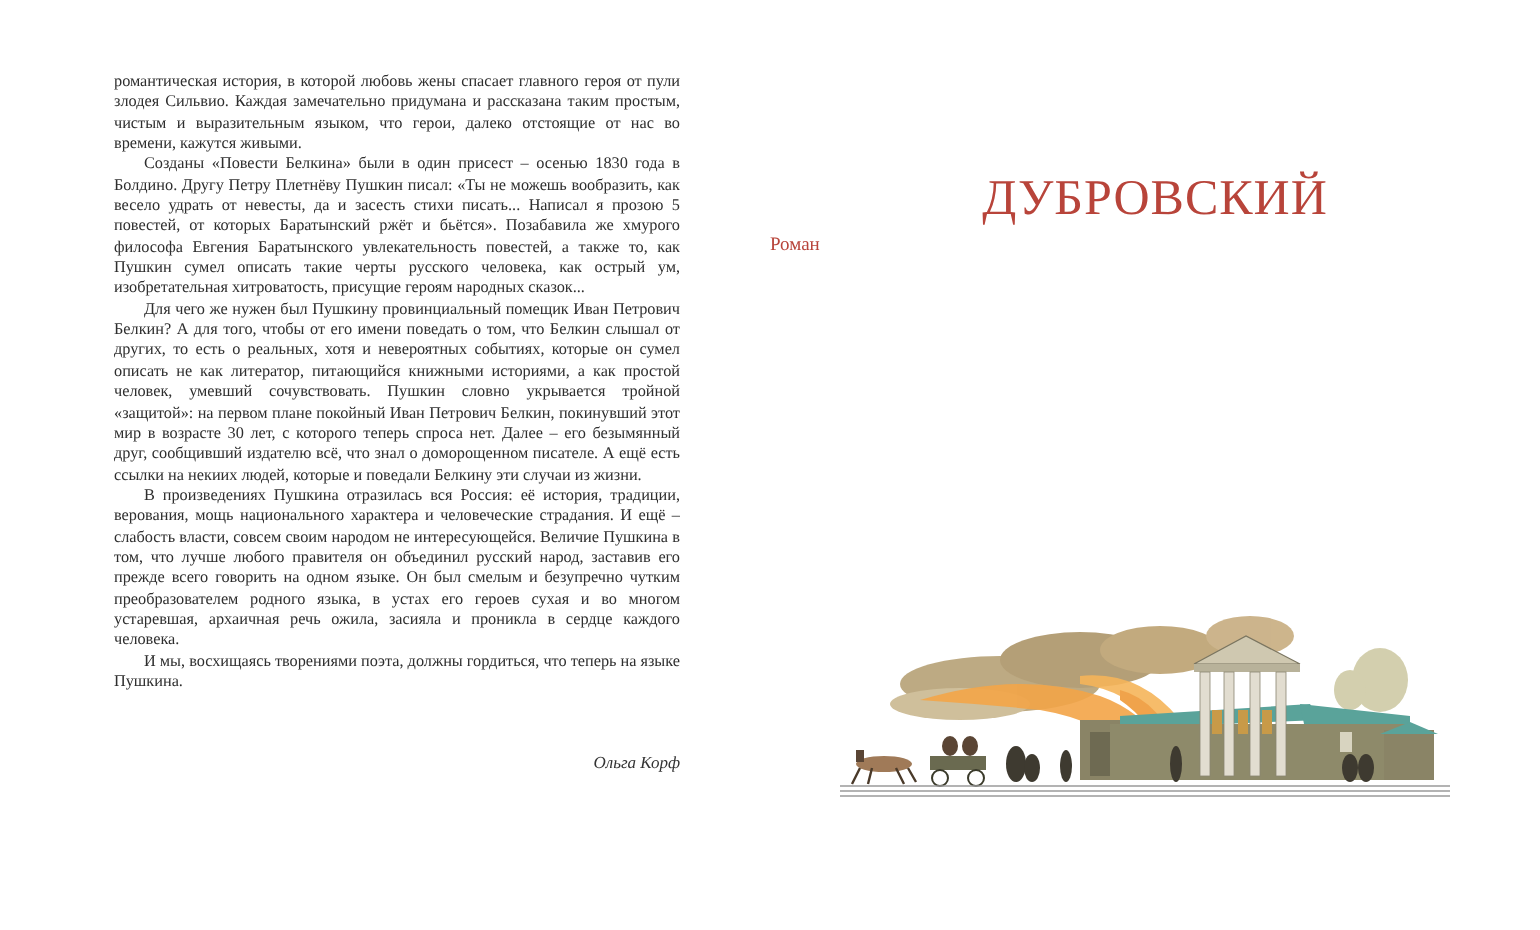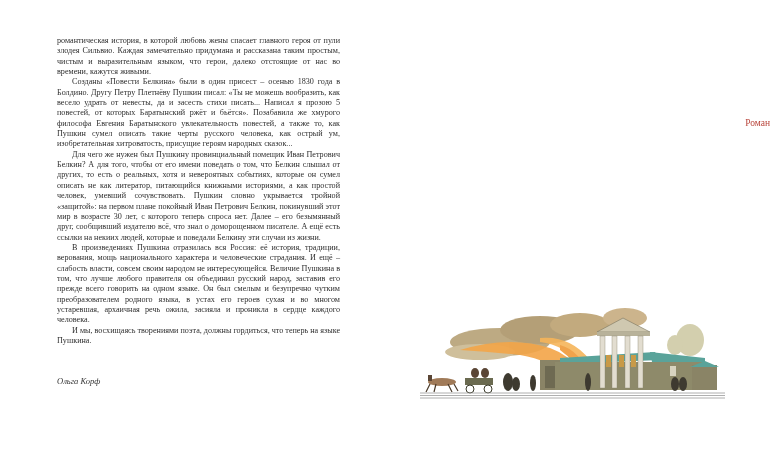--- a/index.html
+++ b/index.html
@@ -18,29 +18,29 @@
   }
   .text-block {
     position: absolute; left: 57px; top: 36px; width: 283px;
     font-size: 8.15px; line-height: 10.35px; color: #2e2e2e;
     text-align: justify; hyphens: manual;
   }
   .text-block p { margin: 0; text-indent: 0; }
   .text-block p.indent { text-indent: 15px; }
   .signature {
     position: absolute; left: 57px; top: 376px; width: 283px;
-    text-align: left; font-style: italic; font-size: 8.5px; color: #333;
+    text-align: right; font-style: italic; font-size: 8.5px; color: #333;
   }
   .title {
     position: absolute; left: 0; top: 86px; width: 385px; text-align: center;
     font-size: 25px; letter-spacing: 0.5px; color: #b8443a;
     font-family: "Liberation Serif", "DejaVu Serif", serif;
   }
   .subtitle {
-    position: absolute; left: 0; top: 118px; width: 385px; text-align: right;
+    position: absolute; left: 0; top: 118px; width: 385px; text-align: left;
     font-size: 9.5px; color: #b8443a;
   }
   .illustration {
     position: absolute; left: 35px; top: 300px; width: 305px; height: 100px;
   }
   .illustration svg { width: 305px; height: 100px; display: block; }
 </style>
 </head>
 <body>
 
@@ -51,20 +51,21 @@
       <p>романтическая история, в которой любовь жены спасает главного героя от пули злодея Сильвио. Каждая замечательно придумана и рассказана таким простым, чистым и выразительным языком, что герои, далеко отстоящие от нас во времени, кажутся живыми.</p>
       <p class="indent">Созданы «Повести Белкина» были в один присест – осенью 1830 года в Болдино. Другу Петру Плетнёву Пушкин писал: «Ты не можешь вообразить, как весело удрать от невесты, да и засесть стихи писать... Написал я прозою 5 повестей, от которых Баратынский ржёт и бьётся». Позабавила же хмурого философа Евгения Баратынского увлекательность повестей, а также то, как Пушкин сумел описать такие черты русского человека, как острый ум, изобретательная хитроватость, присущие героям народных сказок...</p>
       <p class="indent">Для чего же нужен был Пушкину провинциальный помещик Иван Петрович Белкин? А для того, чтобы от его имени поведать о том, что Белкин слышал от других, то есть о реальных, хотя и невероятных событиях, которые он сумел описать не как литератор, питающийся книжными историями, а как простой человек, умевший сочувствовать. Пушкин словно укрывается тройной «защитой»: на первом плане покойный Иван Петрович Белкин, покинувший этот мир в возрасте 30 лет, с которого теперь спроса нет. Далее – его безымянный друг, сообщивший издателю всё, что знал о доморощенном писателе. А ещё есть ссылки на некиих людей, которые и поведали Белкину эти случаи из жизни.</p>
       <p class="indent">В произведениях Пушкина отразилась вся Россия: её история, традиции, верования, мощь национального характера и человеческие страдания. И ещё – слабость власти, совсем своим народом не интересующейся. Величие Пушкина в том, что лучше любого правителя он объединил русский народ, заставив его прежде всего говорить на одном языке. Он был смелым и безупречно чутким преобразователем родного языка, в устах его героев сухая и во многом устаревшая, архаичная речь ожила, засияла и проникла в сердце каждого человека.</p>
       <p class="indent">И мы, восхищаясь творениями поэта, должны гордиться, что теперь на языке Пушкина.</p>
     </div>
     <div class="signature">Ольга Корф</div>
   </div>
 
   <div class="page-right">
+    <div class="title">ДУБРОВСКИЙ</div>
     <div class="subtitle">Роман</div>
 
     <div class="illustration">
       <svg viewBox="0 0 305 100" xmlns="http://www.w3.org/2000/svg">
 
         <g opacity="0.85">
           <ellipse cx="80" cy="42" rx="50" ry="14" fill="#b29c6e"></ellipse>
           <ellipse cx="120" cy="30" rx="40" ry="14" fill="#a88f60"></ellipse>
           <ellipse cx="160" cy="25" rx="30" ry="12" fill="#b89c68"></ellipse>
           <ellipse cx="205" cy="18" rx="22" ry="10" fill="#c4a878"></ellipse>

